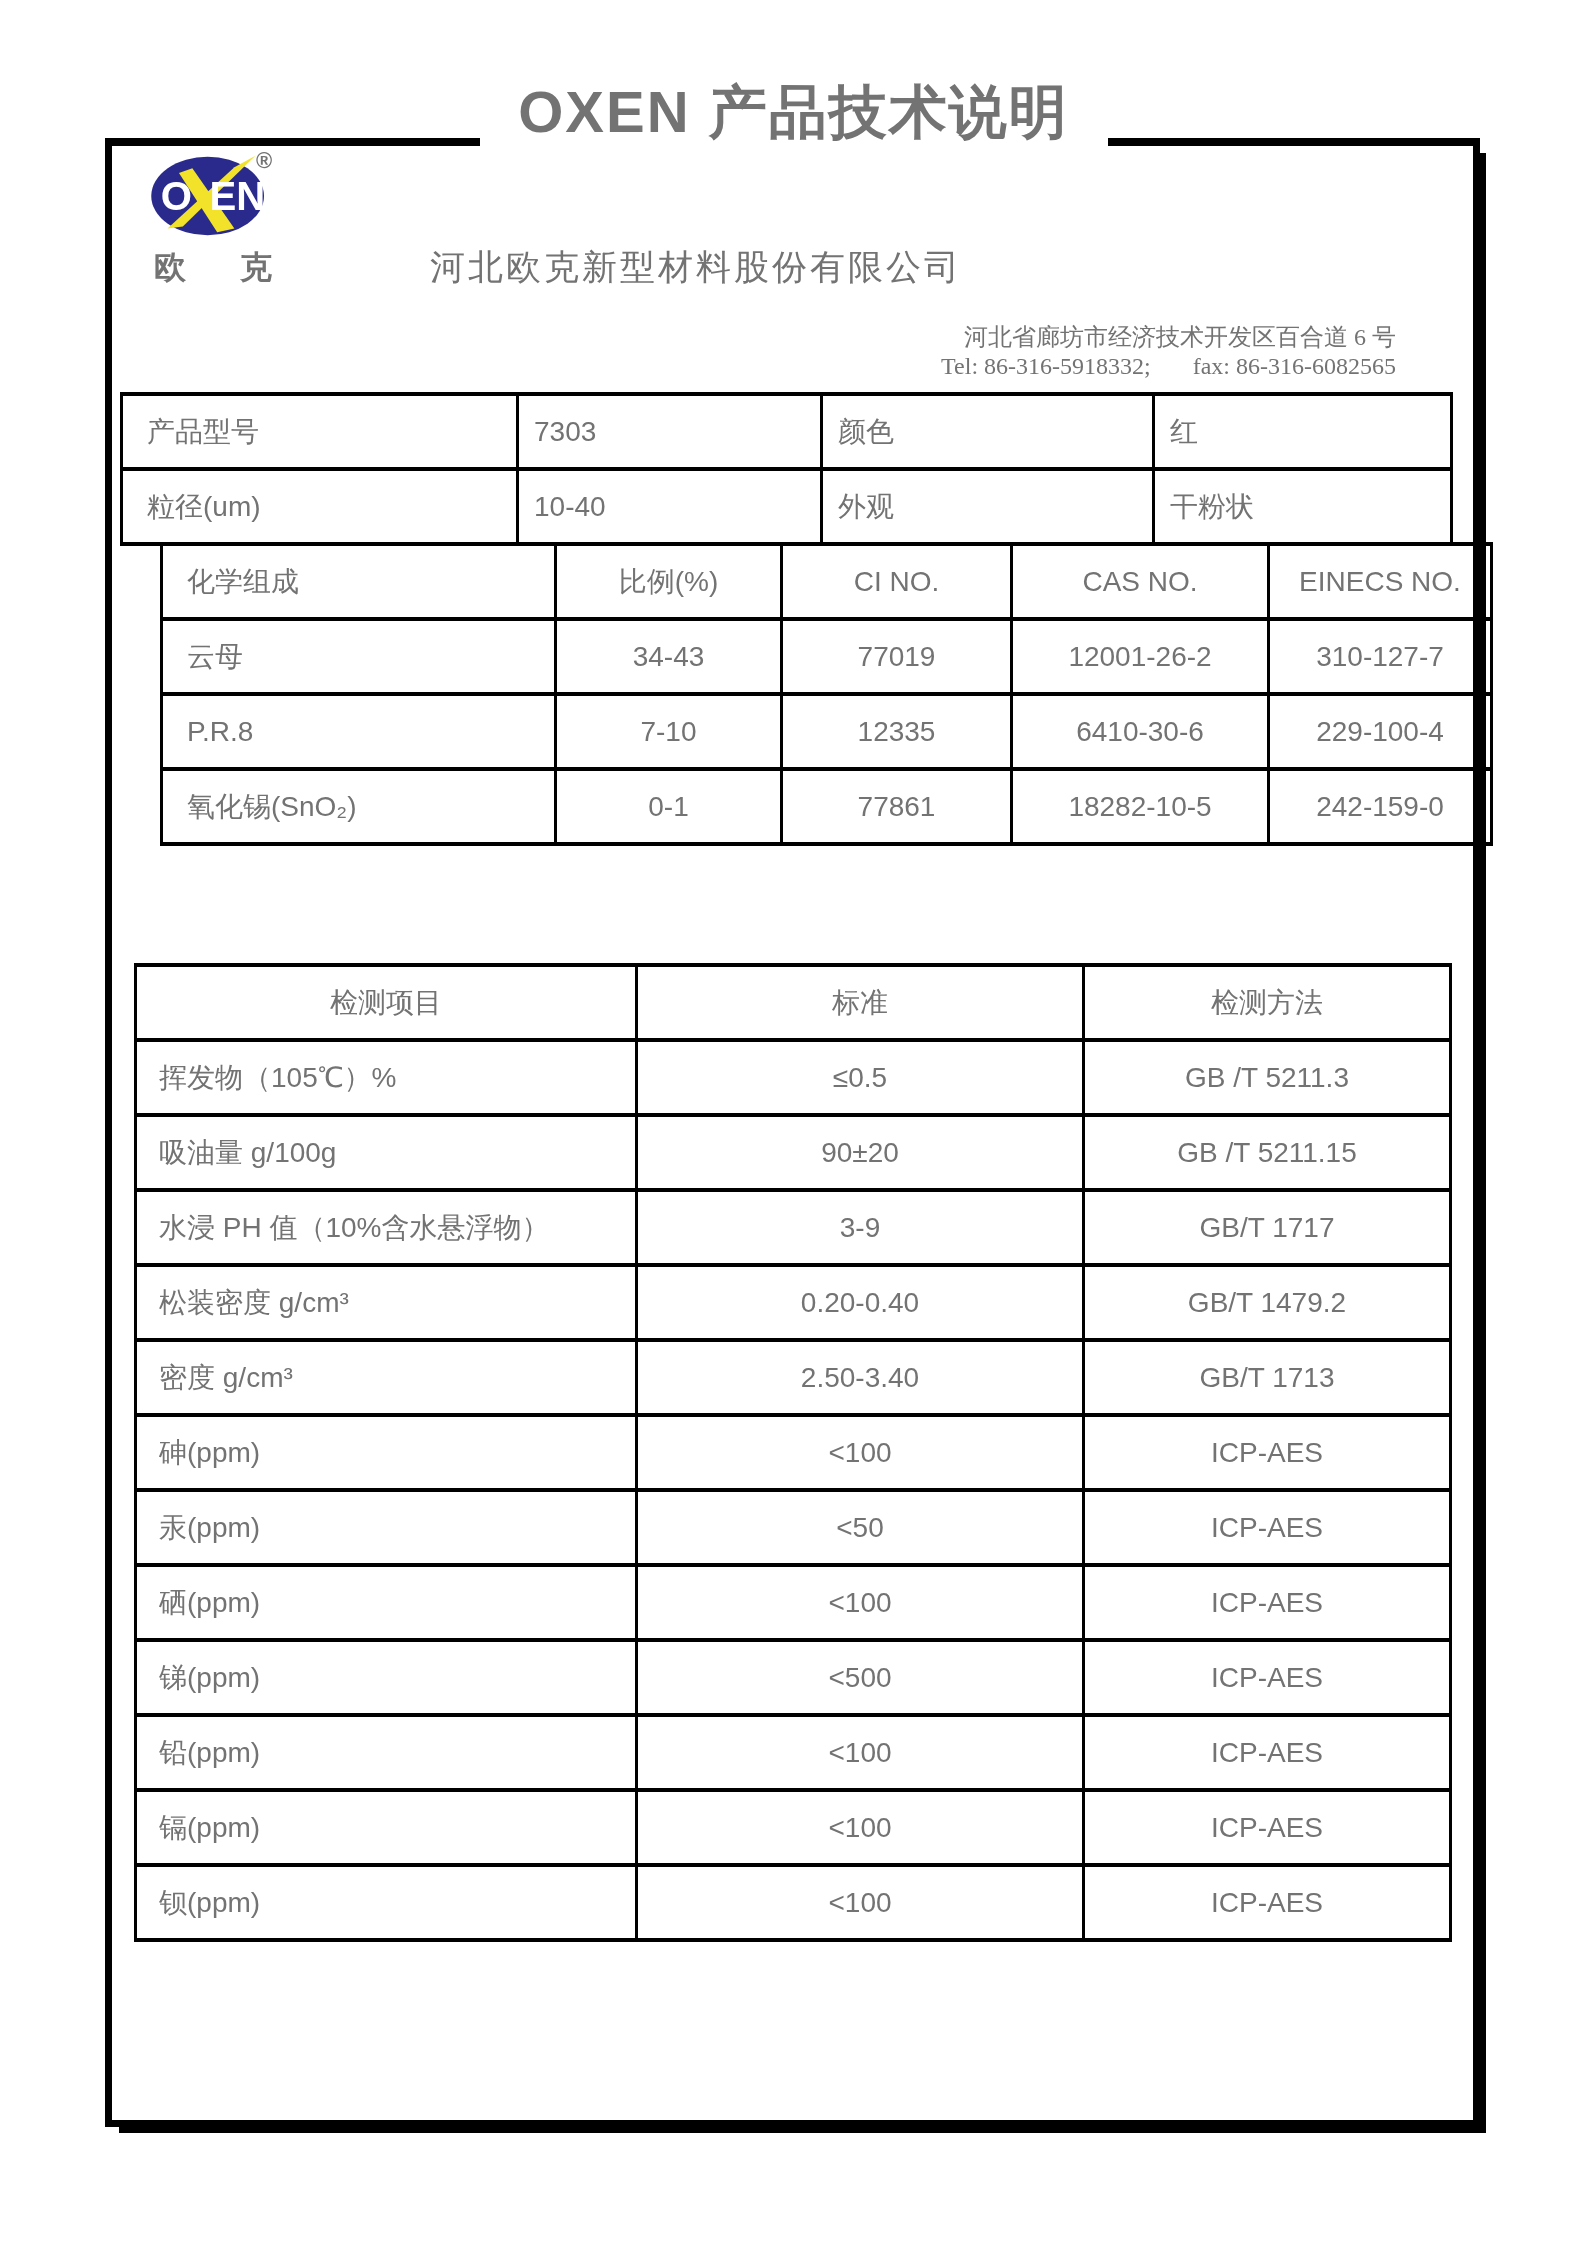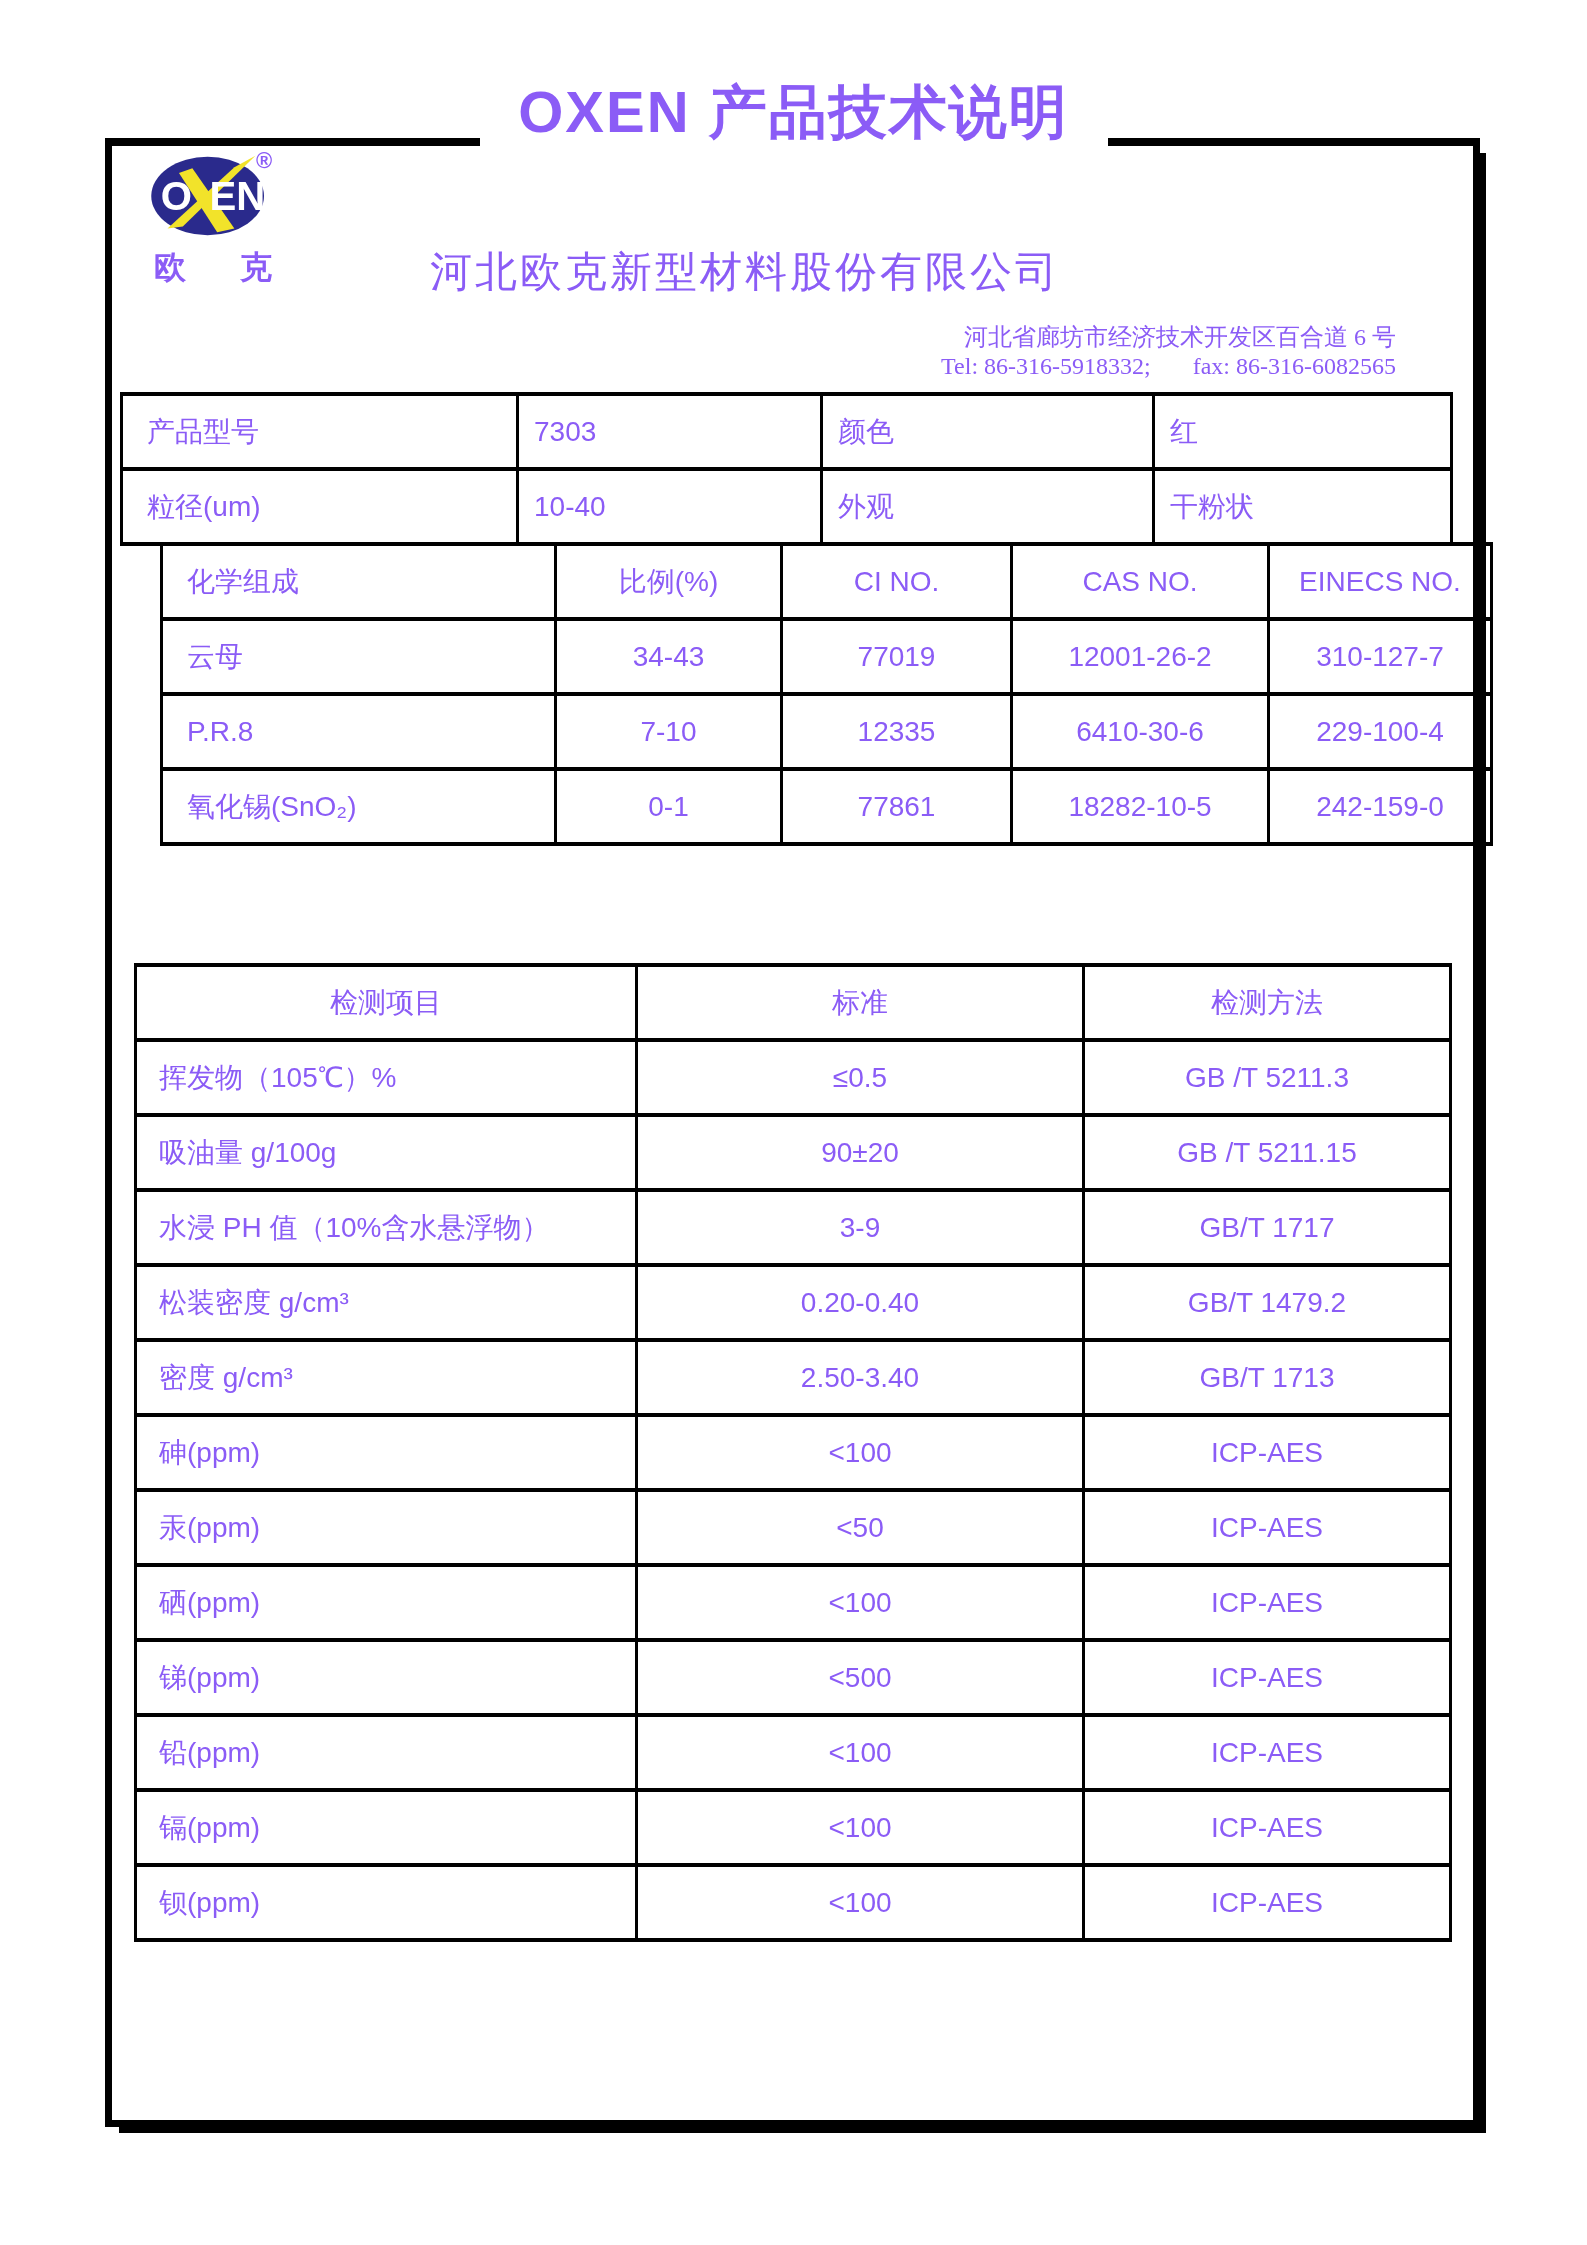--- a/index.html
+++ b/index.html
@@ -1,18 +1,18 @@
 <!DOCTYPE html>
 <html><head>
 <meta charset="utf-8">
 <style>
   html,body{margin:0;padding:0;background:#ffffff;}
   .page{
     position:relative;width:1587px;height:2245px;background:#fff;
-    font-family:"Liberation Sans",sans-serif;color:#8b5cf6;overflow:hidden;
+    font-family:"Liberation Sans",sans-serif;color:#737373;overflow:hidden;
   }
   
   .doc-title{
     position:absolute;left:0;right:0;top:74px;text-align:center;
     font-size:58px;font-weight:bold;letter-spacing:2px;
     font-family:"Liberation Sans",sans-serif;
   }
   .title-rule{position:absolute;top:138px;height:8px;background:#000;}
   .title-rule.left{left:105px;width:375px;}
   .title-rule.right{left:1108px;width:372px;}
@@ -25,21 +25,21 @@
   
   .logo{position:absolute;left:148px;top:152px;width:140px;}
   .logo svg{display:block;}
   .reg-mark{position:absolute;left:108px;top:-4px;font-size:22px;font-weight:bold;}
   .logo-caption{
     display:flex;justify-content:space-between;width:118px;margin:8px 0 0 6px;
     font-size:32px;font-weight:bold;font-family:"Liberation Sans",sans-serif;
   }
   
   .company-name{
-    position:absolute;left:430px;top:244px;font-size:42px;letter-spacing:3px;
+    position:absolute;left:430px;top:244px;font-size:35px;letter-spacing:3px;
     font-family:"Liberation Serif",serif;
     text-align:right;
   }
   .address-block{
     position:absolute;right:191px;top:323px;text-align:right;
     font-size:24px;line-height:29px;font-family:"Liberation Serif",serif;
   }
   .fax-part{margin-left:42px;}
   
   table.t{border-collapse:collapse;table-layout:fixed;}

